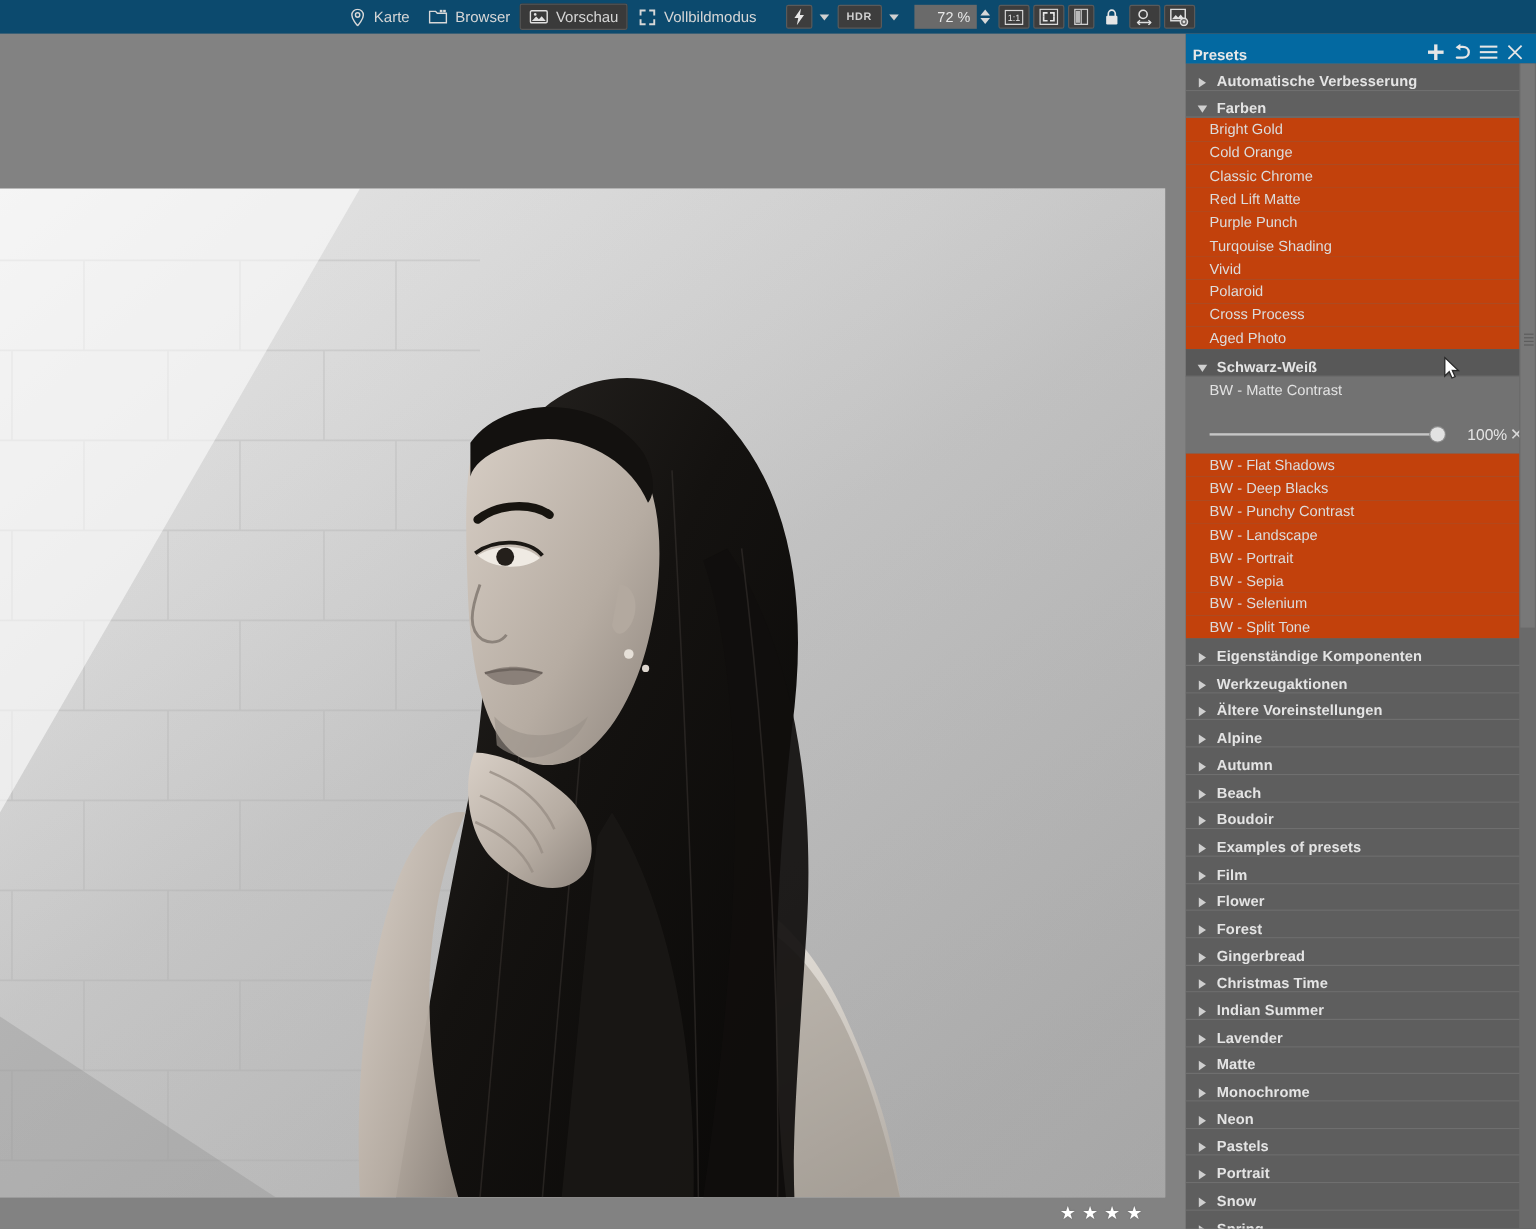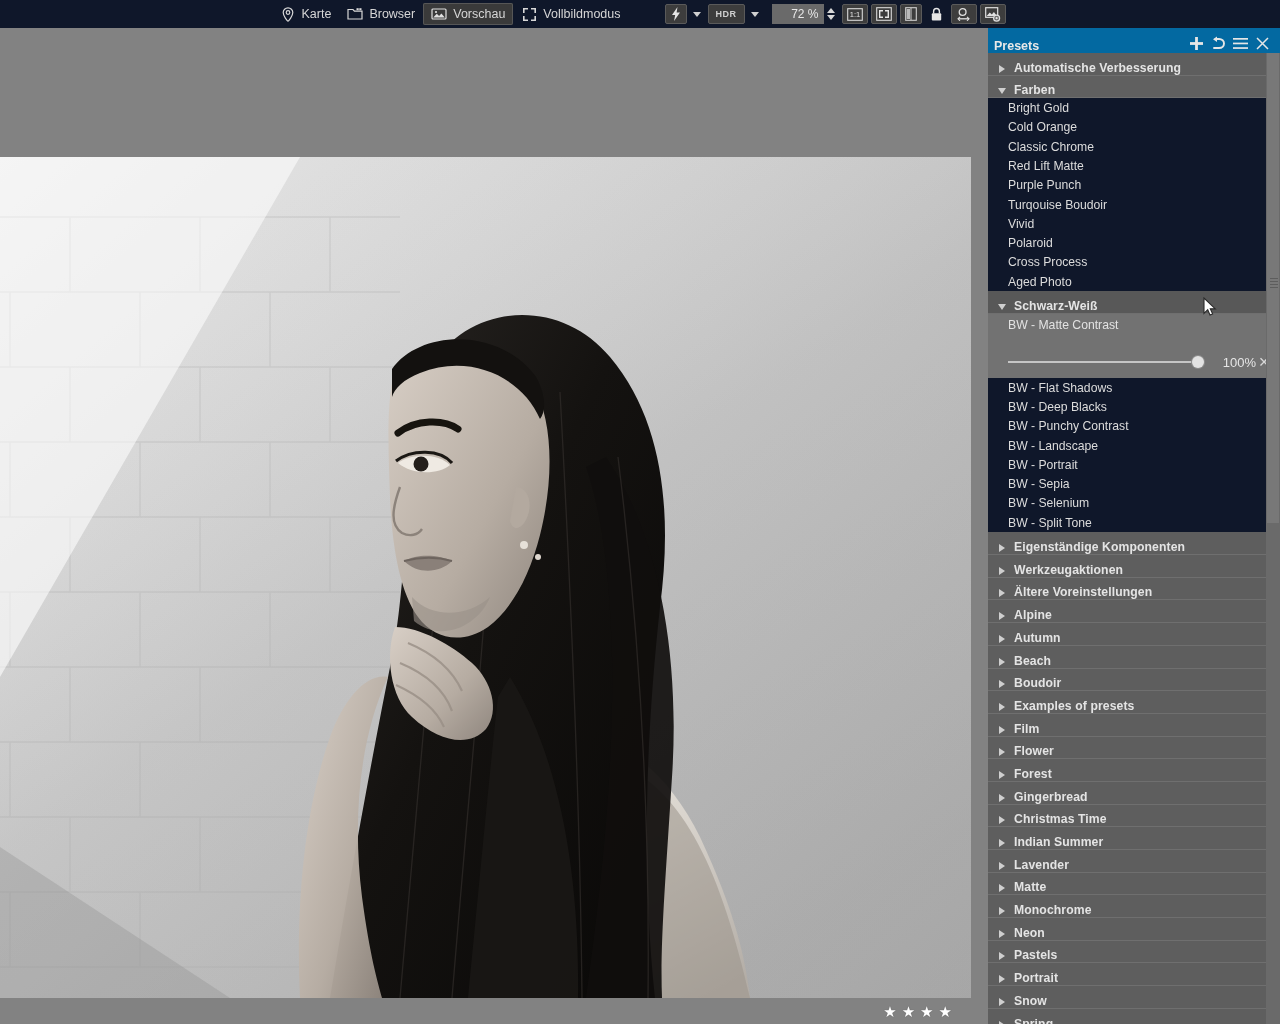--- a/index.html
+++ b/index.html
@@ -8,23 +8,23 @@
     overflow: hidden;
     background: #828282;
     font-family: "Liberation Sans", sans-serif;
     -webkit-font-smoothing: antialiased;
   }
 
   
   #toolbar {
     position: absolute; top: 0; left: 0;
     width: 1280px; height: 28px;
-    background: #0f172a;
+    background: #0c4a6e;
     display: flex; align-items: center; justify-content: center;
-    gap: 12px;
+    gap: 2px;
     z-index: 40;
   }
   .tb-group { display: flex; align-items: center; }
   .tb-btn {
     display: flex; align-items: center; gap: 6px;
     height: 22px; padding: 0 8px;
     color: #d6d6d6; font-size: 12.5px; line-height: 22px;
     border-radius: 2px; cursor: default; white-space: nowrap;
   }
   .tb-btn.active { background: #3a3a3a; box-shadow: inset 0 0 0 1px #565656; }
@@ -127,21 +127,21 @@
   }
   .arrow-r { width:0;height:0;border-top:4.5px solid transparent;border-bottom:4.5px solid transparent;border-left:6px solid #cfcfcf; }
   .arrow-d { width:0;height:0;border-left:4.5px solid transparent;border-right:4.5px solid transparent;border-top:6px solid #cfcfcf; }
   .grp-label { font-size: 12.2px; font-weight: bold; color: #e4e4e4; letter-spacing: .1px; }
 
   .item {
     height: 19.3px;
     display: flex; align-items: center;
     padding-left: 20px;
     font-size: 12.2px; color: #dcdcdc;
-    background: #0f172a;
+    background: #c2410c;
     cursor: default;
   }
 
   .item-sel {
     background: #727272;
     padding: 4px 0 8px 20px;
     cursor: default;
   }
   .item-sel .isel-name { font-size: 12.2px; color: #e2e2e2; margin-bottom: 22px; }
   .isel-row { display: flex; align-items: center; padding-right: 8px; }
@@ -478,21 +478,21 @@
         <span class="grp-arrow">
           <span class="arrow-d"></span>
         </span>
         <span class="grp-label">Farben</span>
       </div>
       <div class="item">Bright Gold</div>
       <div class="item">Cold Orange</div>
       <div class="item">Classic Chrome</div>
       <div class="item">Red Lift Matte</div>
       <div class="item">Purple Punch</div>
-      <div class="item">Turqouise Boudoir</div>
+      <div class="item">Turqouise Shading</div>
       <div class="item">Vivid</div>
       <div class="item">Polaroid</div>
       <div class="item">Cross Process</div>
       <div class="item">Aged Photo</div>
       <div class="grp open sel">
         <span class="grp-arrow">
           <span class="arrow-d"></span>
         </span>
         <span class="grp-label">Schwarz-Weiß</span>
       </div>

